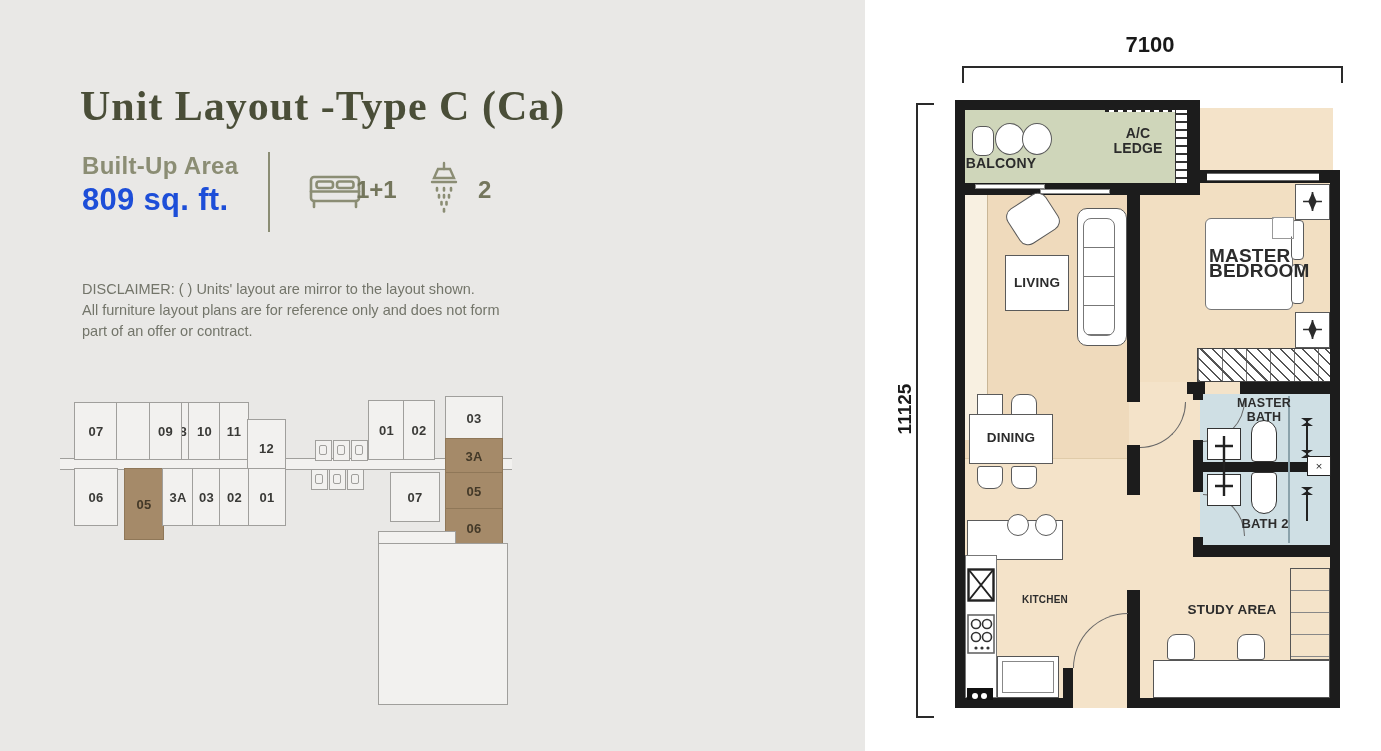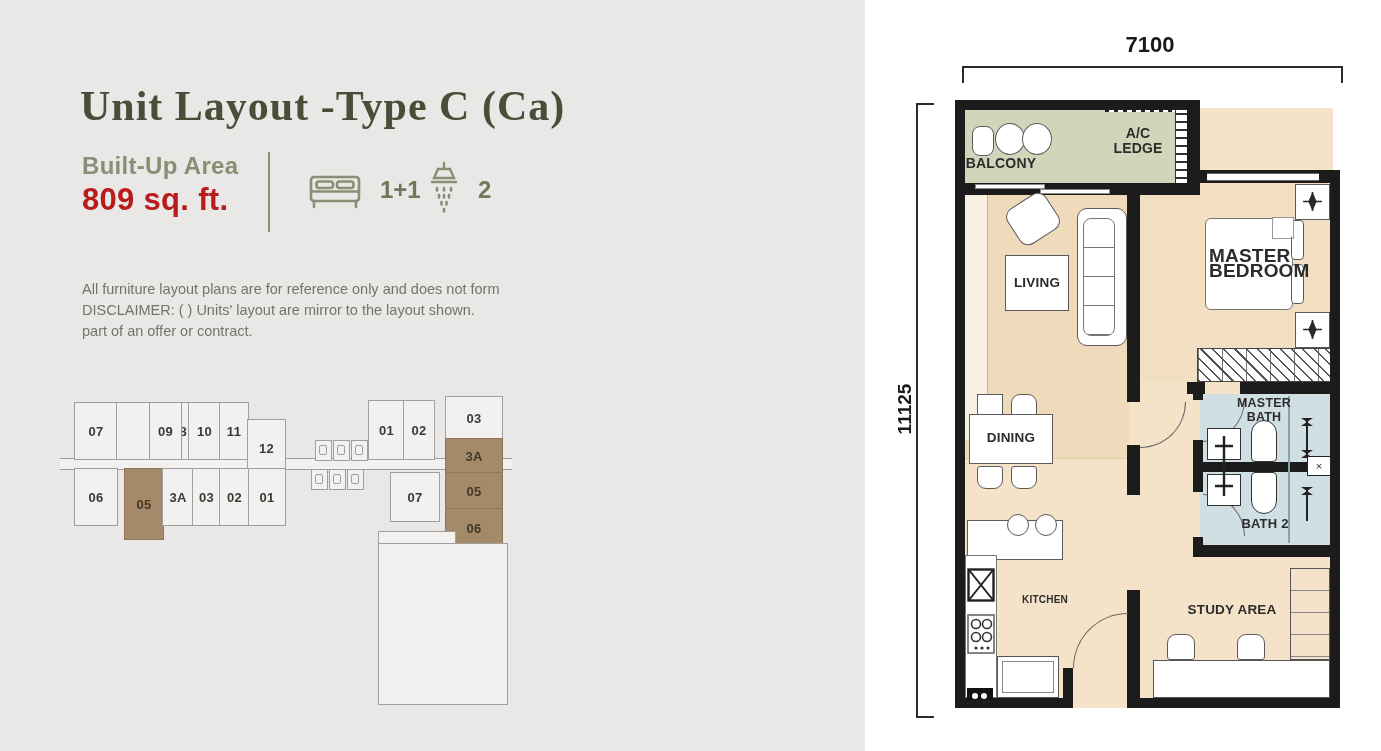--- a/index.html
+++ b/index.html
@@ -4,21 +4,21 @@
 <style>
   html,body{margin:0;padding:0;}
   body{font-family:"Liberation Sans",sans-serif;background:#d8d7d5;}
   #stage{position:relative;width:1381px;height:751px;background:#e9e8e6;overflow:hidden;}
   .abs{position:absolute;}
 
   
   #page-title{left:80px;top:82px;font-family:"Liberation Serif",serif;font-weight:bold;
     font-size:42px;letter-spacing:1px;color:#4a4e38;}
   #built-label{left:82px;top:152px;font-size:24px;font-weight:bold;color:#8b8d74;letter-spacing:.3px;}
-  #built-value{left:82px;top:182px;font-size:31px;font-weight:bold;color:#b91c1c;letter-spacing:.3px;}
+  #built-value{left:82px;top:182px;font-size:31px;font-weight:bold;color:#1d4ed8;letter-spacing:.3px;}
   #spec-divider{left:268px;top:152px;width:2px;height:80px;background:#8b8d74;}
   .spec-num{font-size:24px;font-weight:bold;color:#74765c;}
   #disclaimer{left:82px;top:279px;font-size:14.5px;line-height:21px;color:#73756a;}
 
   
   #keyplan{left:60px;top:395px;width:470px;height:320px;}
   .cell{position:absolute;background:#f2f1ef;border:1.5px solid #a09f9c;
     display:flex;align-items:center;justify-content:center;
     font-size:13px;font-weight:bold;color:#3a3a37;letter-spacing:.3px;}
   .cell.brown{background:#a58a69;border-color:#8f7758;color:#433928;}
@@ -64,42 +64,42 @@
     <svg width="54" height="40" viewBox="0 0 54 40">
       <g fill="none" stroke="#8b8d74" stroke-width="2.6" stroke-linecap="round">
         <rect x="3" y="7" width="48" height="24" rx="3"></rect>
         <rect x="8.5" y="11.5" width="16.5" height="6.5" rx="2.5"></rect>
         <rect x="29" y="11.5" width="16.5" height="6.5" rx="2.5"></rect>
         <path d="M3 21.5 h48"></path>
         <path d="M6 31 v6 M48 31 v6"></path>
       </g>
     </svg>
   </div>
-  <div class="abs spec-num" style="left:380px;top:176px;">1+1</div>
+  <div class="abs spec-num" style="left:356px;top:176px;">1+1</div>
 
   <div class="abs" style="left:426px;top:160px;">
     <svg width="36" height="54" viewBox="0 0 36 54">
       <g fill="none" stroke="#8b8d74" stroke-width="2.4" stroke-linecap="round">
         <path d="M18 3 v6"></path>
         <path d="M12 9 h12 l4 9 h-20 z"></path>
         <path d="M6 22 h24"></path>
       </g>
       <g stroke="#8b8d74" stroke-width="2.6" stroke-linecap="round">
         <path d="M11 28 v2.5 M18 28 v2.5 M25 28 v2.5"></path>
         <path d="M13 35 v2.5 M18 35 v2.5 M23 35 v2.5"></path>
         <path d="M15.5 42 v2.5 M20.5 42 v2.5"></path>
         <path d="M18 49 v2.5"></path>
       </g>
     </svg>
   </div>
   <div class="abs spec-num" style="left:478px;top:176px;">2</div>
 
   <div class="abs" id="disclaimer">
+    <div>DISCLAIMER: ( ) Units' layout are mirror to the layout shown.</div>
     <div>All furniture layout plans are for reference only and does not form</div>
-    <div>DISCLAIMER: ( ) Units' layout are mirror to the layout shown.</div>
     <div>part of an offer or contract.</div>
   </div>
 
   <div class="abs" id="keyplan">
     <div id="kp-corridor" class="abs"></div>
 
     <div class="cell" style="left:14px;top:7px;width:42px;height:56px;">07</div>
     <div class="cell" style="left:56px;top:7px;width:33px;height:56px;padding-left:46px;">08</div>
     <div class="cell" style="left:89px;top:7px;width:31px;height:56px;">09</div>
     <div class="cell" style="left:128px;top:7px;width:31px;height:56px;">10</div>

